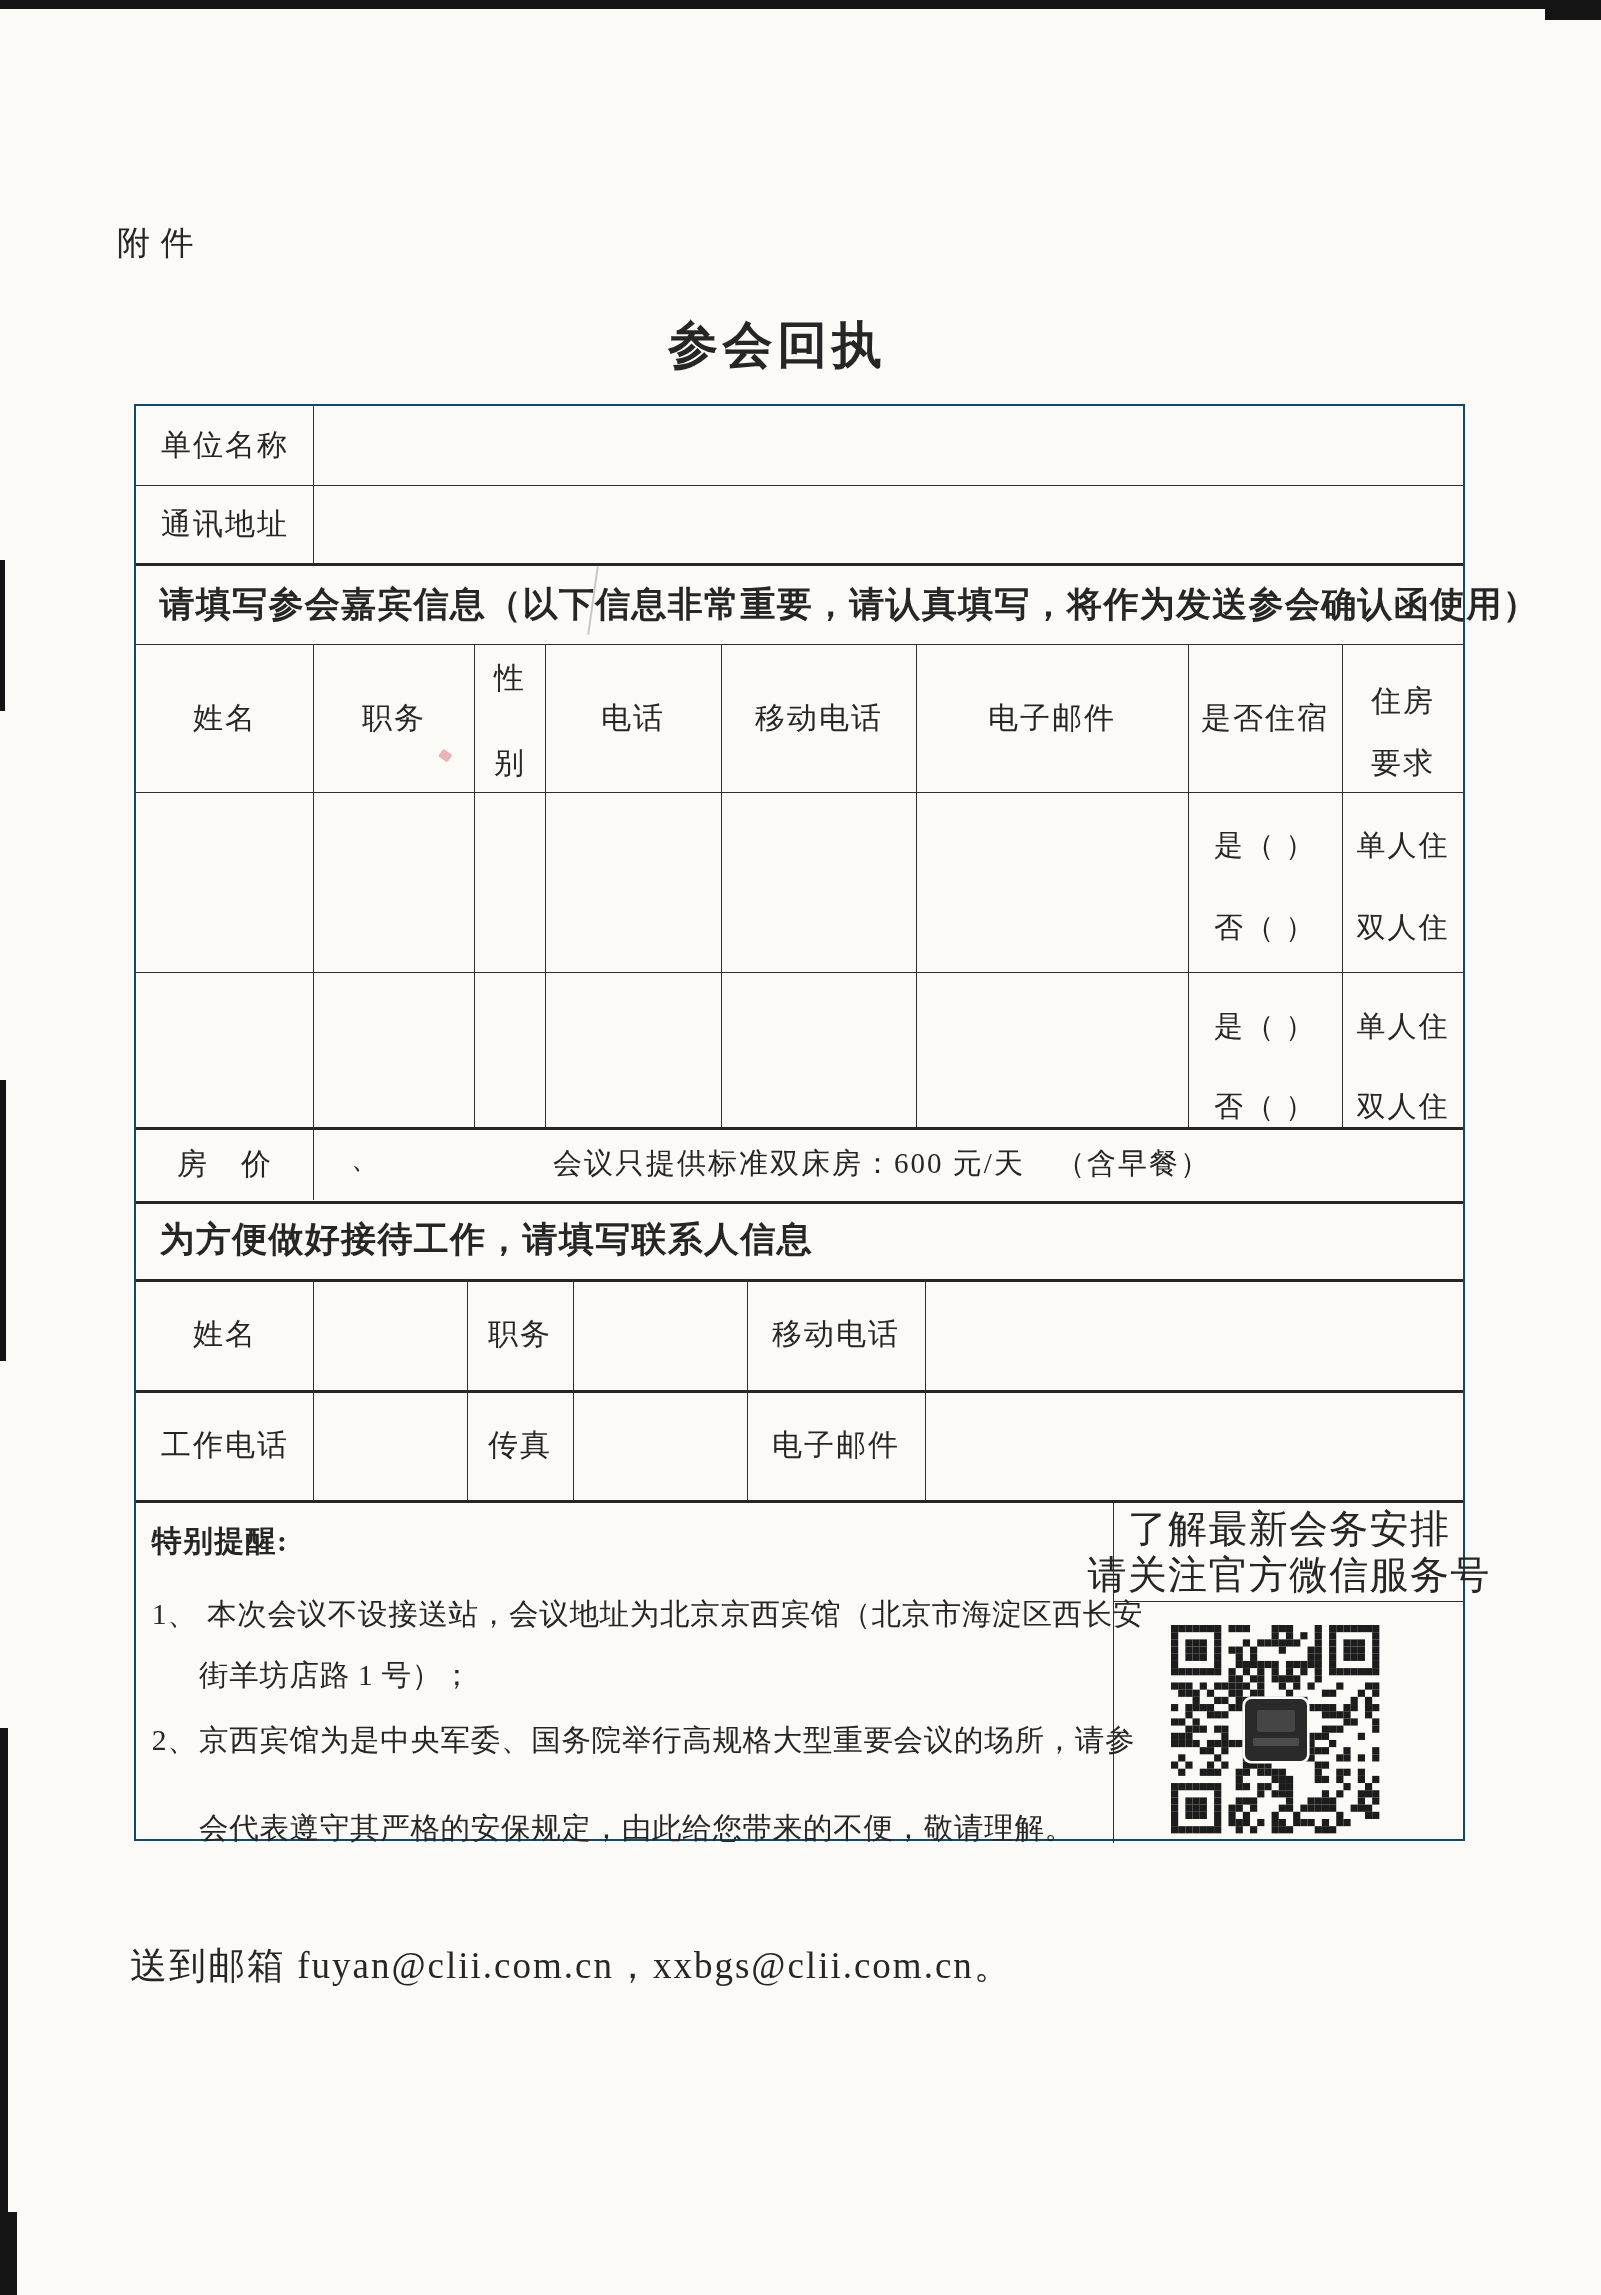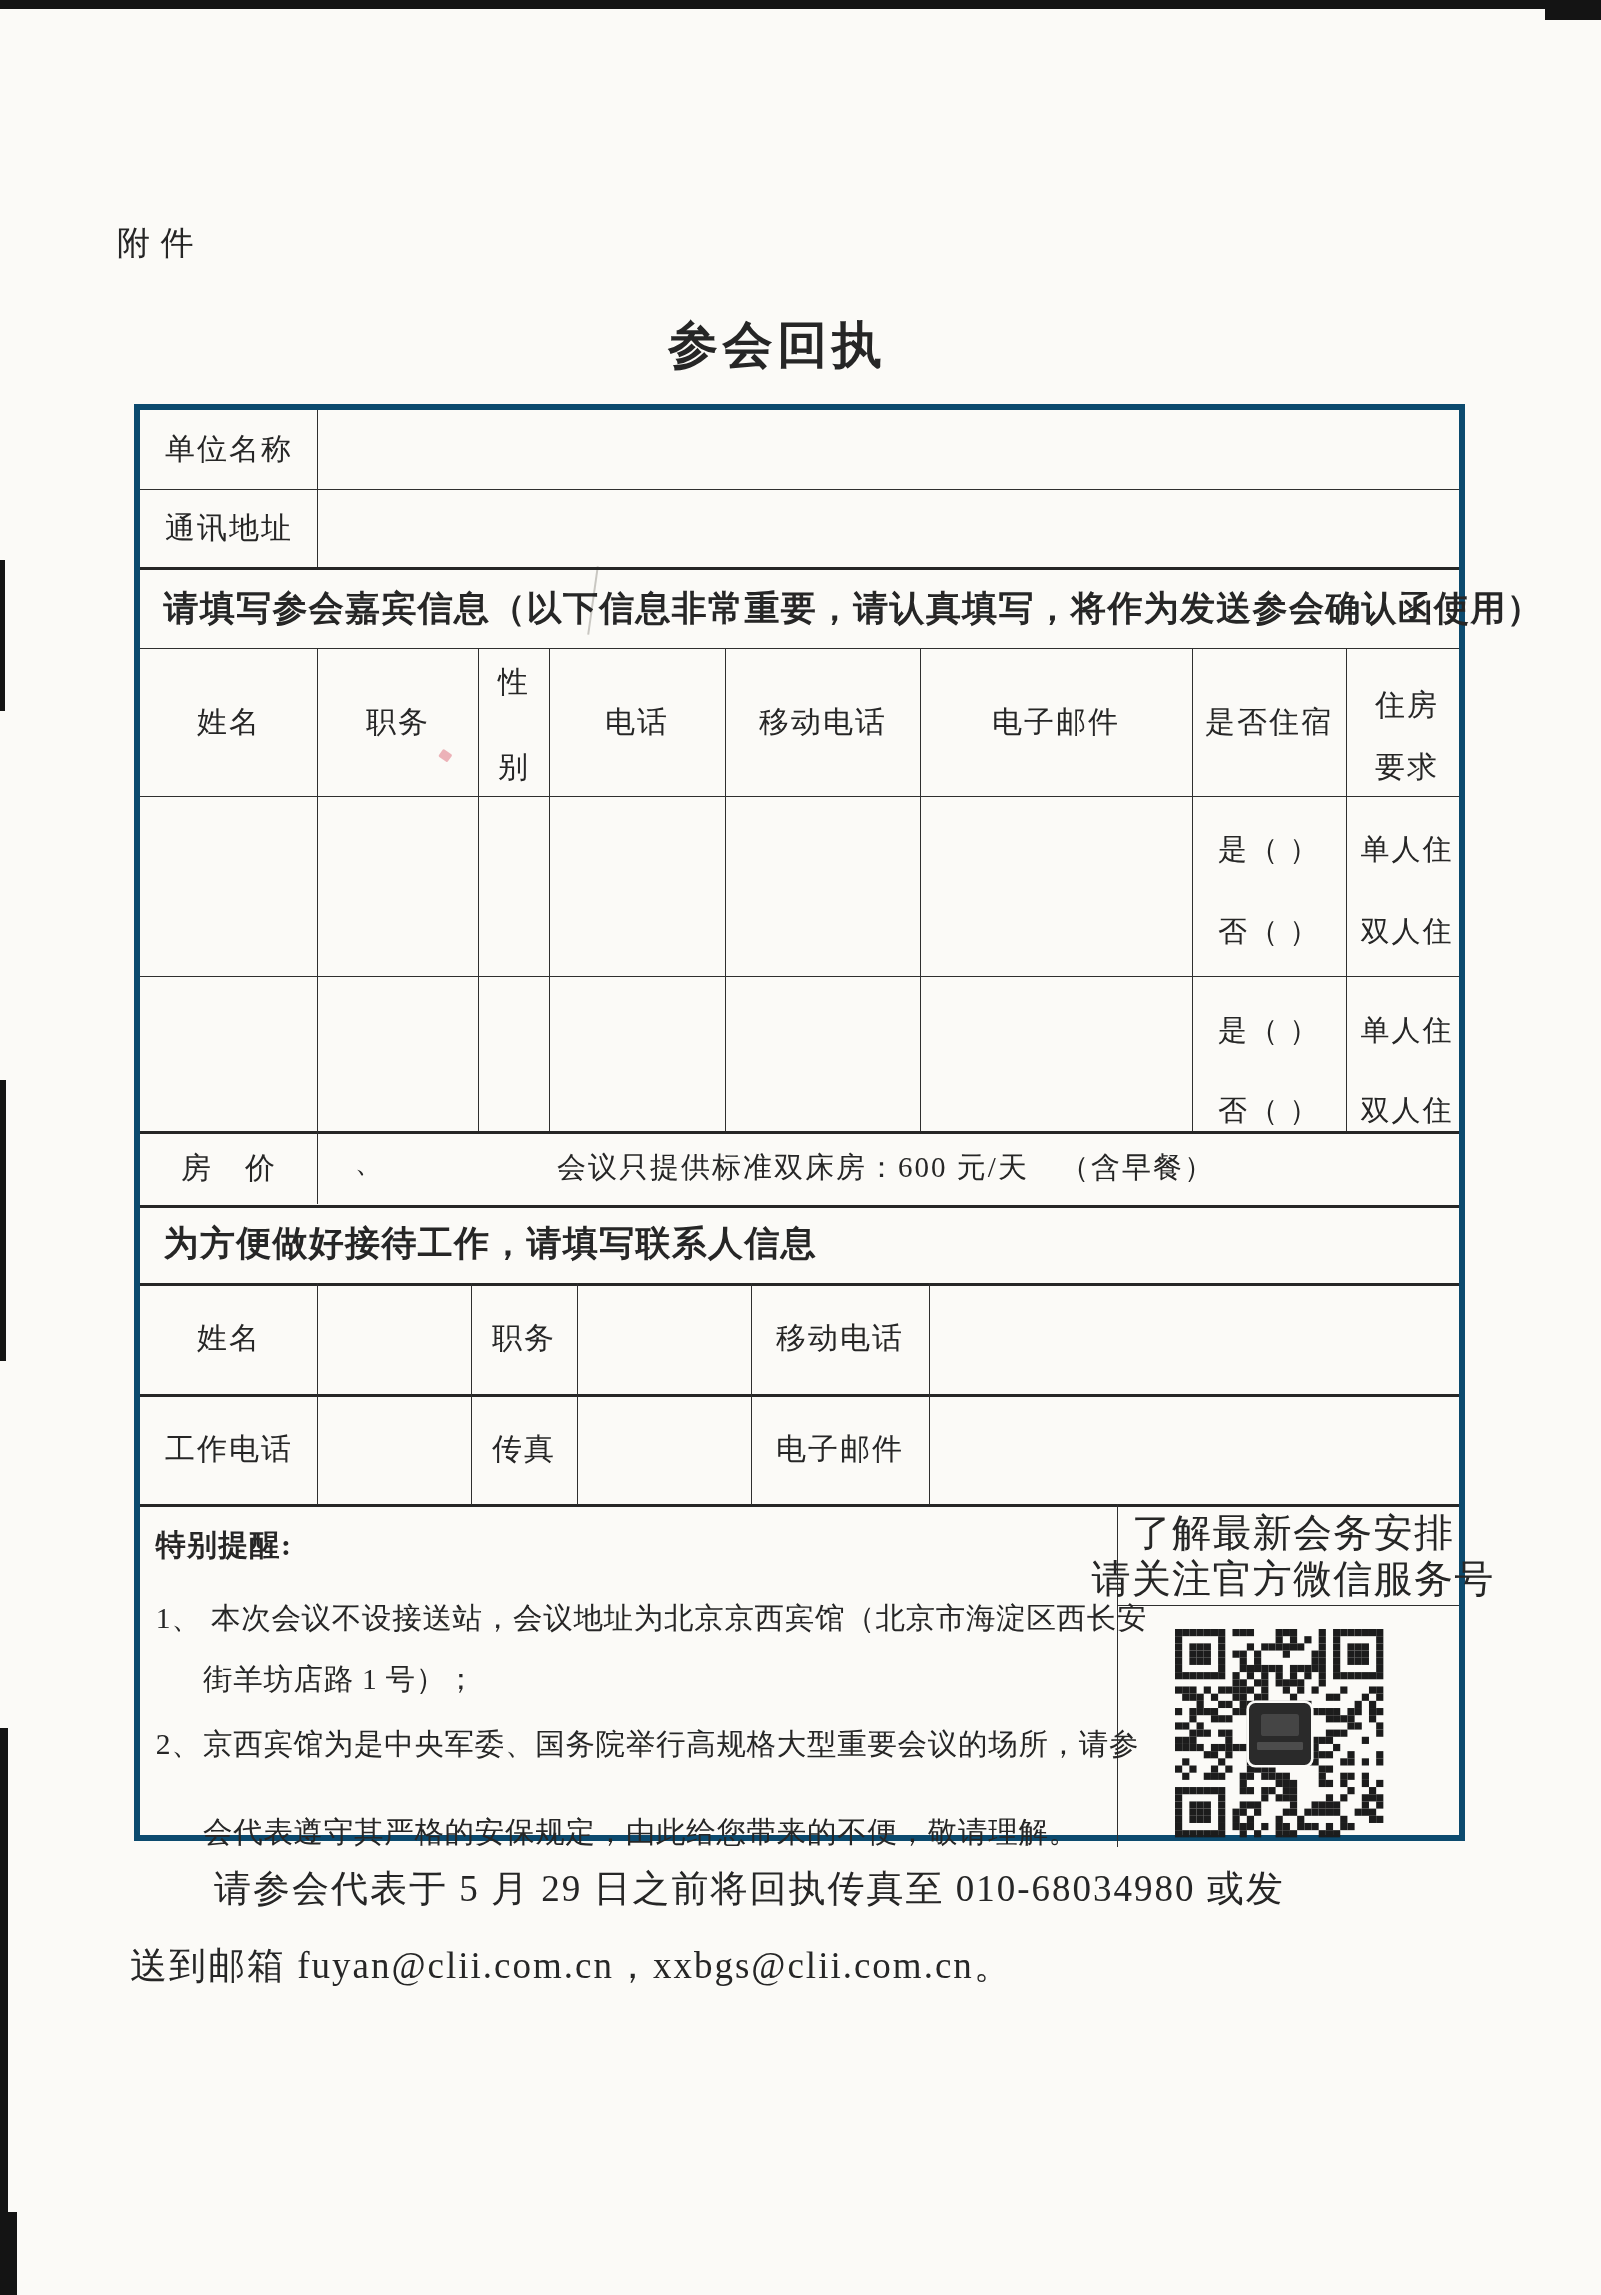--- a/index.html
+++ b/index.html
@@ -22,21 +22,21 @@
     font-size:33px;letter-spacing:10.5px;white-space:nowrap;
   }
   .doc-title{
     position:absolute;left:668px;top:312px;
     font-size:50px;font-weight:700;letter-spacing:4.6px;white-space:nowrap;
   }
   
   .grid{
     position:absolute;left:134px;top:404px;
     width:1331px;height:1437px;
-    border:6px solid #0c4a6e;
+    border:2px solid #0c4a6e;
     box-sizing:border-box;
   }
   .hl{position:absolute;height:1.3px;background:#2f2f2f;}
   .hl.thick{height:2.6px;background:#262626;}
   .vl{position:absolute;width:1.3px;background:#2f2f2f;}
   
   .cl{ 
     position:absolute;transform:translate(-50%,-50%);
     font-size:30px;white-space:nowrap;letter-spacing:2px;
   }
@@ -624,17 +624,16 @@
           <rect x="165" y="308" width="11" height="11" fill="#1c1c1c"></rect>
           <rect x="176" y="308" width="11" height="11" fill="#1c1c1c"></rect>
           <rect x="220" y="308" width="11" height="11" fill="#1c1c1c"></rect>
           <rect x="231" y="308" width="11" height="11" fill="#1c1c1c"></rect>
           <rect x="242" y="308" width="11" height="11" fill="#1c1c1c"></rect>
         </svg>
       <div class="qr-logo"></div>
     </div>
   </div>
 
-  <div class="footer-line" style="left:214px;top:1889px;">请参会代表于 5 月 29 日之前将回执传真至 010-68034980 或发</div>
   <div class="footer-line" style="left:130px;top:1966px;">送到邮箱 fuyan@clii.com.cn，xxbgs@clii.com.cn。</div>
 
 </div>
 
 
 </body></html>

